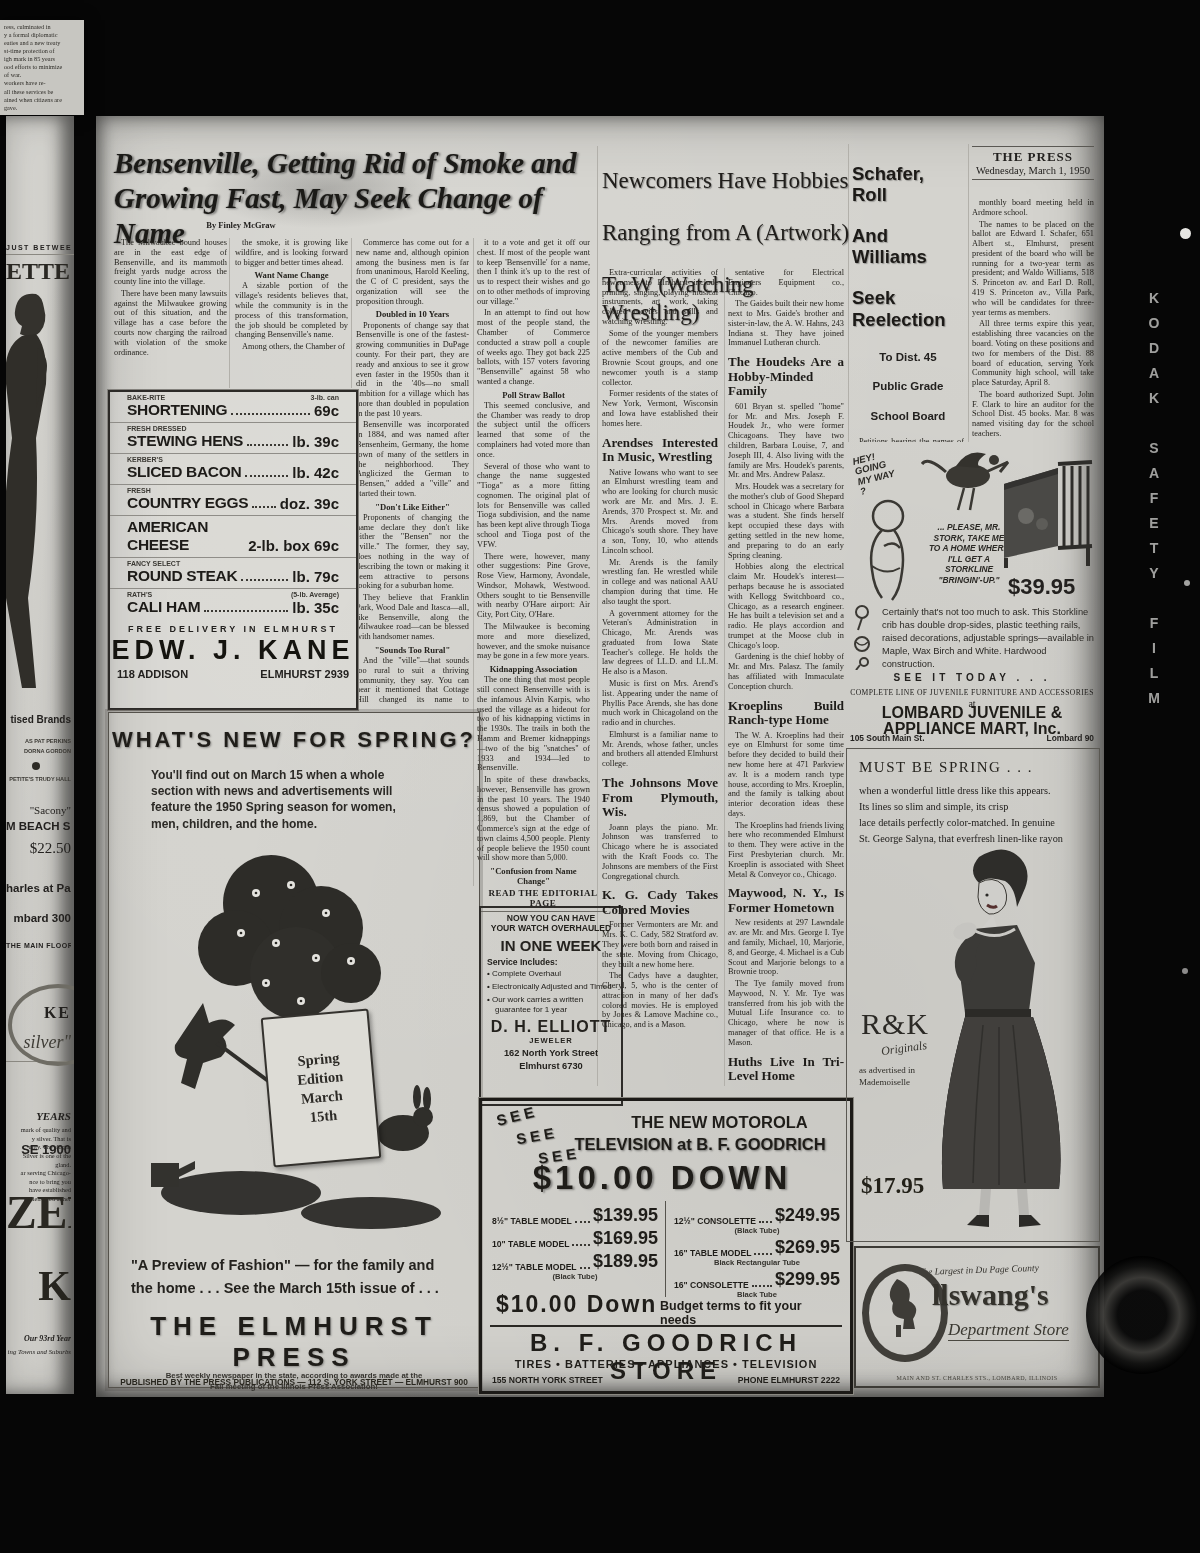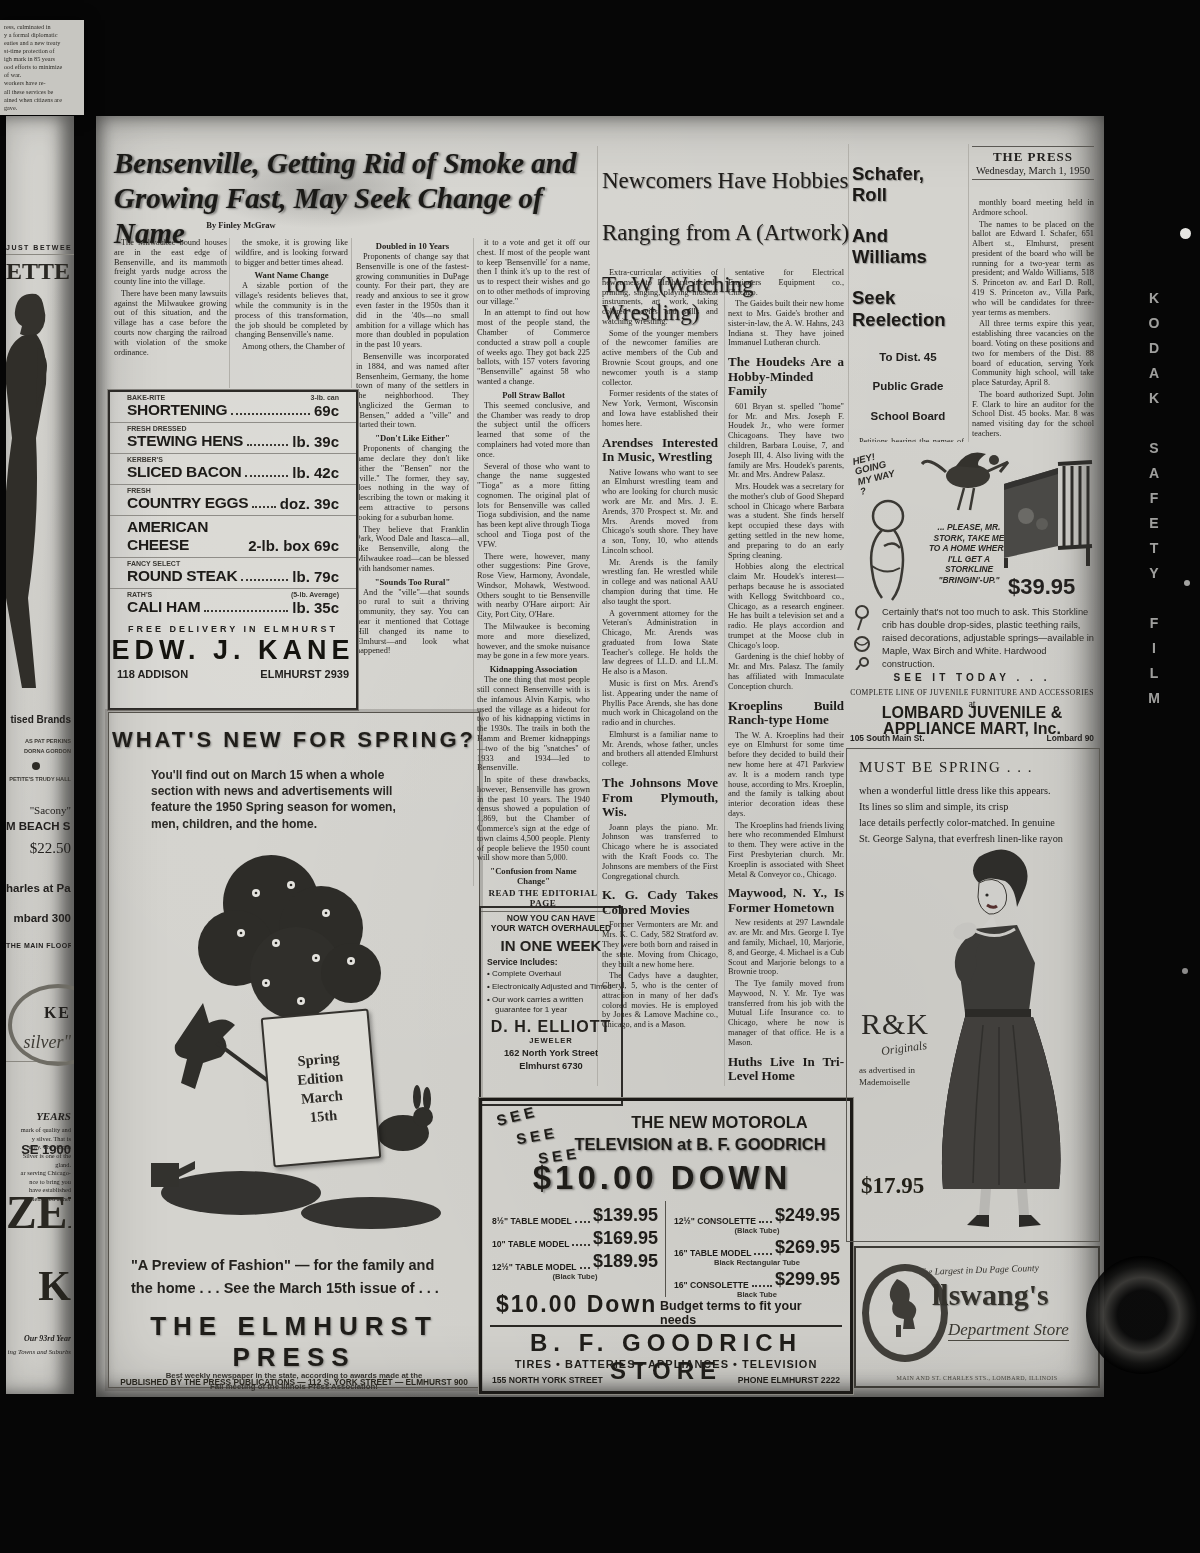--- a/index.html
+++ b/index.html
@@ -253,20 +253,21 @@
         <p>The Milwaukee bound houses are in the east edge of Bensenville, and its mammoth freight yards nudge across the county line into the village.</p>
         <p>There have been many lawsuits against the Milwaukee growing out of this situation, and the village has a case before the courts now charging the railroad with violation of the smoke ordinance.</p>
       </div>
     <div class="abs bodytext" style="left:139px;top:122px;width:113px;height:150px;">
         <p>the smoke, it is growing like wildfire, and is looking forward to bigger and better times ahead.</p>
         <div class="minihead">Want Name Change</div>
         <p>A sizable portion of the village's residents believes that, while the community is in the process of this transformation, the job should be completed by changing Bensenville's name.</p>
         <p>Among others, the Chamber of</p>
       </div>
     <div class="abs bodytext" style="left:260px;top:122px;width:113px;height:468px;">
+        <p>Commerce has come out for a new name and, although opinion among the business men is far from unanimous, Harold Keeling, the C of C president, says the organization will see the proposition through.</p>
         <div class="minihead">Doubled in 10 Years</div>
         <p>Proponents of change say that Bensenville is one of the fastest-growing communities in DuPage county. For their part, they are ready and anxious to see it grow even faster in the 1950s than it did in the '40s—no small ambition for a village which has more than doubled in population in the past 10 years.</p>
         <p>Bensenville was incorporated in 1884, and was named after Bensenheim, Germany, the home town of many of the settlers in the neighborhood. They Anglicized the German to "Bensen," added a "ville" and started their town.</p>
         <div class="minihead">"Don't Like Either"</div>
         <p>Proponents of changing the name declare they don't like either the "Bensen" nor the "ville." The former, they say, does nothing in the way of describing the town or making it seem attractive to persons looking for a suburban home.</p>
         <p>They believe that Franklin Park, Wood Dale and Itasca—all, like Bensenville, along the Milwaukee road—can be blessed with handsomer names.</p>
         <div class="minihead">"Sounds Too Rural"</div>
         <p>And the "ville"—that sounds too rural to suit a thriving community, they say. You can hear it mentioned that Cottage Hill changed its name to Elmhurst—and look what happened!</p>
       </div>
     <div class="abs bodytext" style="left:381px;top:122px;width:113px;height:648px;">

